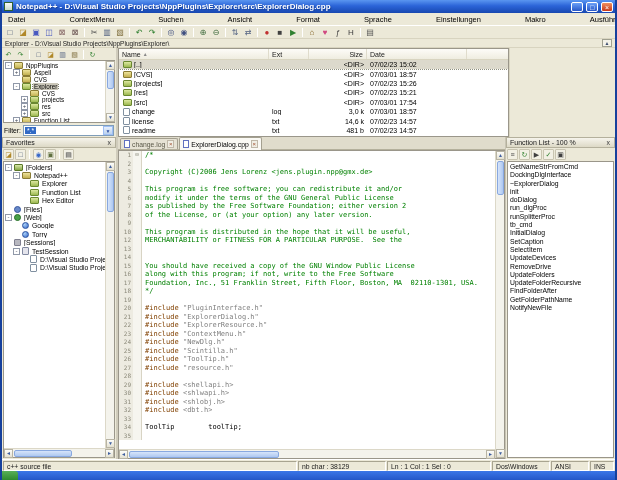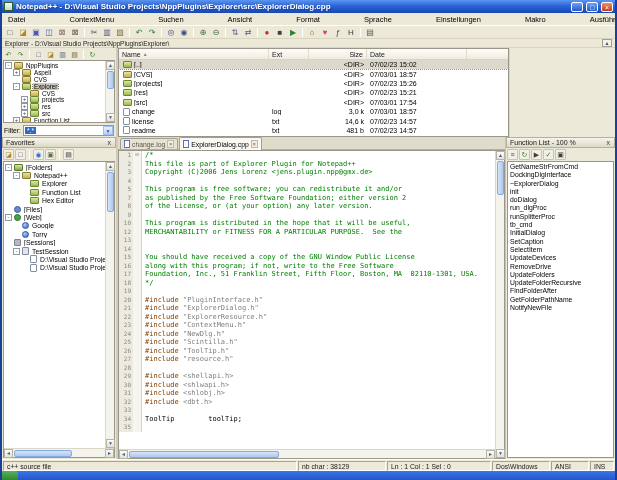--- a/index.html
+++ b/index.html
@@ -483,36 +483,40 @@
         <div class="code-col">
           <div class="code-lines">
               <div class="code-line">
                 <span class="ln">1</span>
                 <span class="fold fold-box">⊟</span>
                 <span class="ltext"><span class="com">/*</span></span>
               </div>
               <div class="code-line">
                 <span class="ln">2</span>
                 <span class="fold"></span>
-                <span class="ltext"><span class="com">This file is part of Explorer Plugin for Notepad++</span></span>
               </div>
               <div class="code-line">
                 <span class="ln">3</span>
                 <span class="fold"></span>
                 <span class="ltext"><span class="com">Copyright (C)2006 Jens Lorenz &lt;jens.plugin.npp@gmx.de&gt;</span></span>
               </div>
               <div class="code-line">
                 <span class="ln">4</span>
                 <span class="fold"></span>
                 <span class="ltext"></span>
               </div>
               <div class="code-line">
                 <span class="ln">5</span>
                 <span class="fold"></span>
                 <span class="ltext"><span class="com">This program is free software; you can redistribute it and/or</span></span>
+              </div>
+              <div class="code-line">
+                <span class="ln">6</span>
+                <span class="fold"></span>
+                <span class="ltext"><span class="com">modify it under the terms of the GNU General Public License</span></span>
               </div>
               <div class="code-line">
                 <span class="ln">7</span>
                 <span class="fold"></span>
                 <span class="ltext"><span class="com">as published by the Free Software Foundation; either version 2</span></span>
               </div>
               <div class="code-line">
                 <span class="ln">8</span>
                 <span class="fold"></span>
                 <span class="ltext"><span class="com">of the License, or (at your option) any later version.</span></span>

